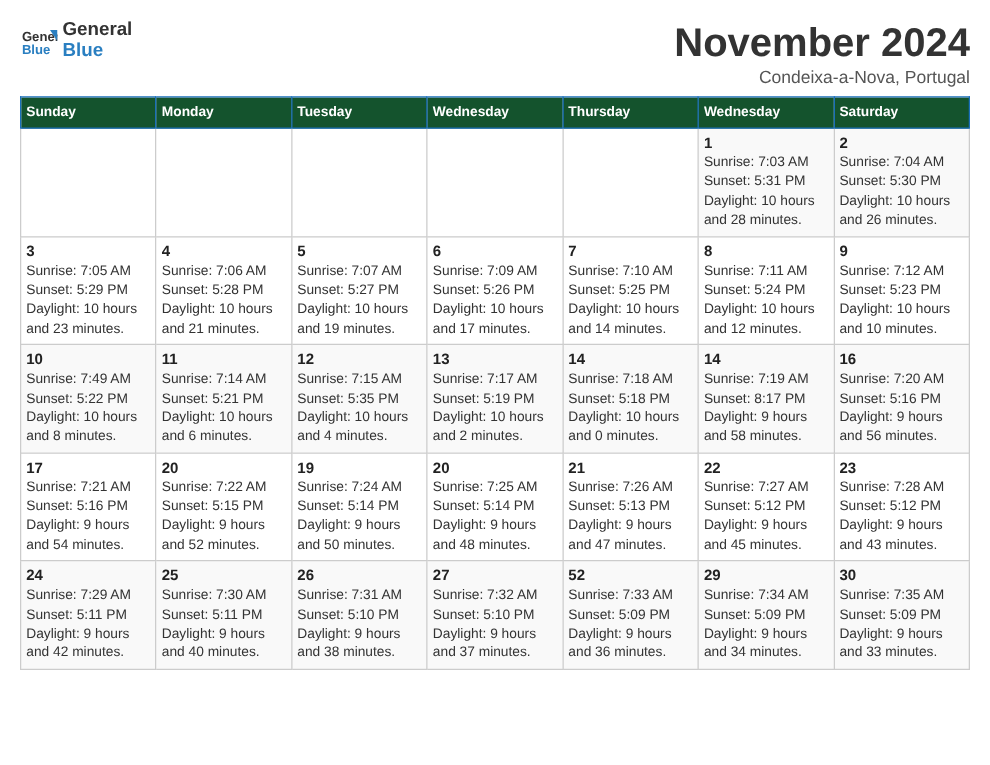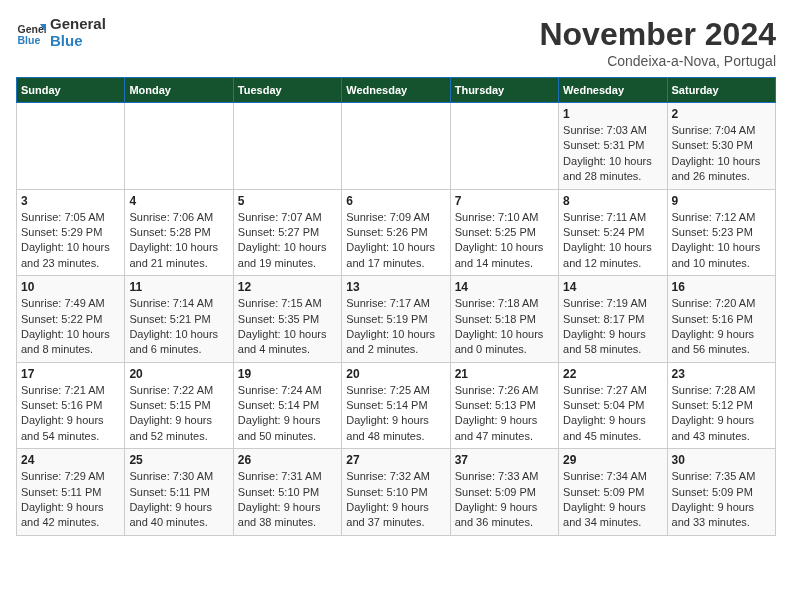--- a/index.html
+++ b/index.html
@@ -244,21 +244,21 @@
         </td>
         <td>
           <div class="day-number">21</div>
           <div class="day-info">Sunrise: 7:26 AM
 Sunset: 5:13 PM
 Daylight: 9 hours and 47 minutes.</div>
         </td>
         <td>
           <div class="day-number">22</div>
           <div class="day-info">Sunrise: 7:27 AM
-Sunset: 5:04 PM
+Sunset: 5:12 PM
 Daylight: 9 hours and 45 minutes.</div>
         </td>
         <td>
           <div class="day-number">23</div>
           <div class="day-info">Sunrise: 7:28 AM
 Sunset: 5:12 PM
 Daylight: 9 hours and 43 minutes.</div>
         </td>
       </tr>
       <tr>
@@ -280,21 +280,21 @@
 Sunset: 5:10 PM
 Daylight: 9 hours and 38 minutes.</div>
         </td>
         <td>
           <div class="day-number">27</div>
           <div class="day-info">Sunrise: 7:32 AM
 Sunset: 5:10 PM
 Daylight: 9 hours and 37 minutes.</div>
         </td>
         <td>
-          <div class="day-number">37</div>
+          <div class="day-number">52</div>
           <div class="day-info">Sunrise: 7:33 AM
 Sunset: 5:09 PM
 Daylight: 9 hours and 36 minutes.</div>
         </td>
         <td>
           <div class="day-number">29</div>
           <div class="day-info">Sunrise: 7:34 AM
 Sunset: 5:09 PM
 Daylight: 9 hours and 34 minutes.</div>
         </td>

